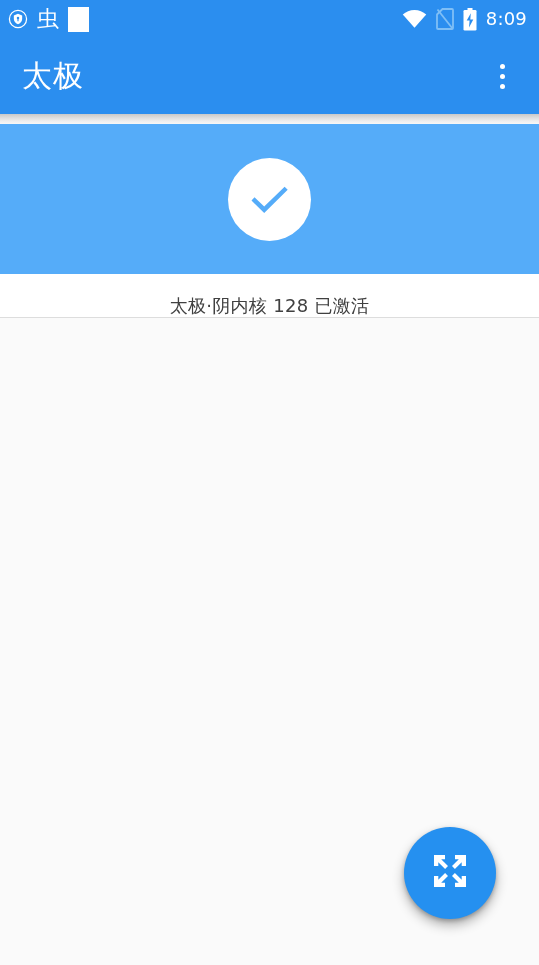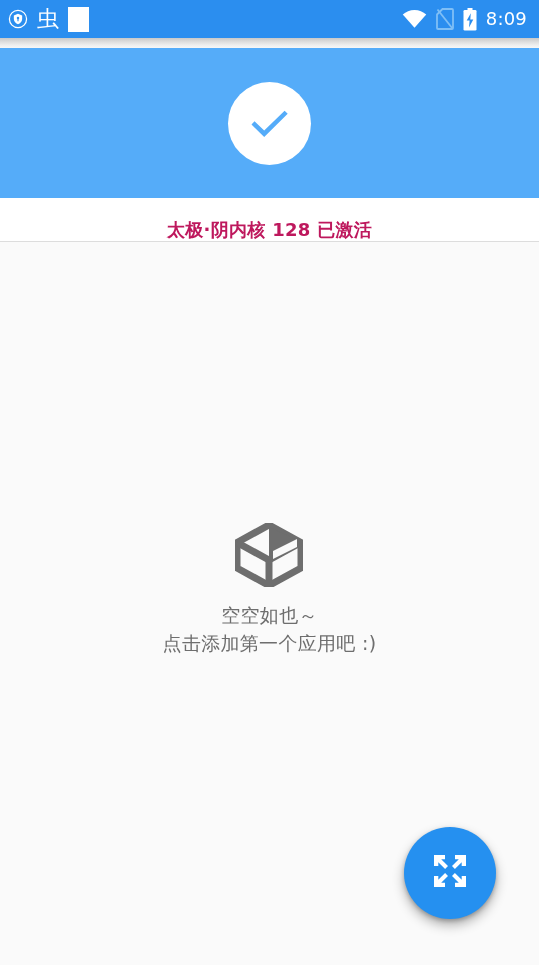--- a/index.html
+++ b/index.html
@@ -99,23 +99,23 @@
     display:flex; align-items:center; justify-content:center;
   }
   .banner-label {
     flex:0 0 auto;
     background:#FFFFFF;
     height:44px;
     display:flex; align-items:center; justify-content:center;
     border-bottom:1px solid #dddddd;
   }
   .banner-label span {
-    color:#be185d;
+    color:#404040;
     font-size:18px;
-    font-weight:bold;
+    font-weight:normal;
     letter-spacing:0.3px;
     margin-top:20px;
   }
 
   
   .content {
     flex:1 1 auto;
     position:relative;
     background:#FAFAFA;
     display:flex; align-items:center; justify-content:center;
@@ -189,49 +189,44 @@
           <rect x="4.5" y="0" width="5" height="2.2" fill="#FFFFFF"></rect>
           <rect x="0.5" y="2" width="13" height="20.5" rx="1.3" fill="#FFFFFF"></rect>
           <path d="M7.8 5.2 L3.7 12.6 H6.6 L6.0 19.4 L10.3 11.6 H7.3 Z" fill="#2B8EEF"></path>
         </svg>
       </span>
 
       <span class="sb-time">8:09</span>
     </div>
   </div>
 
+  <div class="app-bar">
+    <span class="app-title">太极</span>
+    <div class="overflow-btn">
+      <span class="overflow-dot"></span>
+      <span class="overflow-dot"></span>
+      <span class="overflow-dot"></span>
+    </div>
+  </div>
   <div class="app-bar-shadow"></div>
 
   <div class="banner">
     <div class="check-circle">
       <svg width="57" height="57" viewBox="0 0 57 57">
         <path d="M10.5 29.5 L13.5 26.3 L23.2 35.6 L43.6 15.7 L46.7 18.8 L23.2 42 Z" fill="#55ACF9"></path>
       </svg>
     </div>
   </div>
 
   <div class="banner-label">
     <span>太极·阴内核 128 已激活</span>
   </div>
 
   <div class="content">
 
-    <div class="empty-state">
-      <span class="empty-icon">
-        <svg width="68" height="64" viewBox="0 0 68 64">
-          <path d="M34 2 L66 19.5 V45 L34 62.5 L2 45 V19.5 Z" fill="none" stroke="#6E6E6E" stroke-width="7" stroke-linejoin="round"></path>
-          <path d="M2 19.5 L34 37 L66 19.5" fill="none" stroke="#6E6E6E" stroke-width="7" stroke-linejoin="round"></path>
-          <line x1="34" y1="37" x2="34" y2="62.5" stroke="#6E6E6E" stroke-width="7"></line>
-          <path d="M34 4 L34 34 L62 17 Z" fill="#6E6E6E"></path>
-          <path d="M38 28 L62 16 L62 24 L38 36 Z" fill="#FAFAFA"></path>
-        </svg>
-      </span>
-      <span class="empty-line">空空如也～</span>
-      <span class="empty-line">点击添加第一个应用吧 :)</span>
-    </div>
 
     <div class="fab">
       <span>
         <svg width="40" height="40" viewBox="0 0 40 40">
 
           <path d="M4 4 H15 V8.3 H11.2 L18 15.1 L15.1 18 L8.3 11.2 V15 H4 Z" fill="#FFFFFF"></path>
 
           <path d="M36 4 H25 V8.3 H28.8 L22 15.1 L24.9 18 L31.7 11.2 V15 H36 Z" fill="#FFFFFF"></path>
 
           <path d="M4 36 H15 V31.7 H11.2 L18 24.9 L15.1 22 L8.3 28.8 V25 H4 Z" fill="#FFFFFF"></path>

